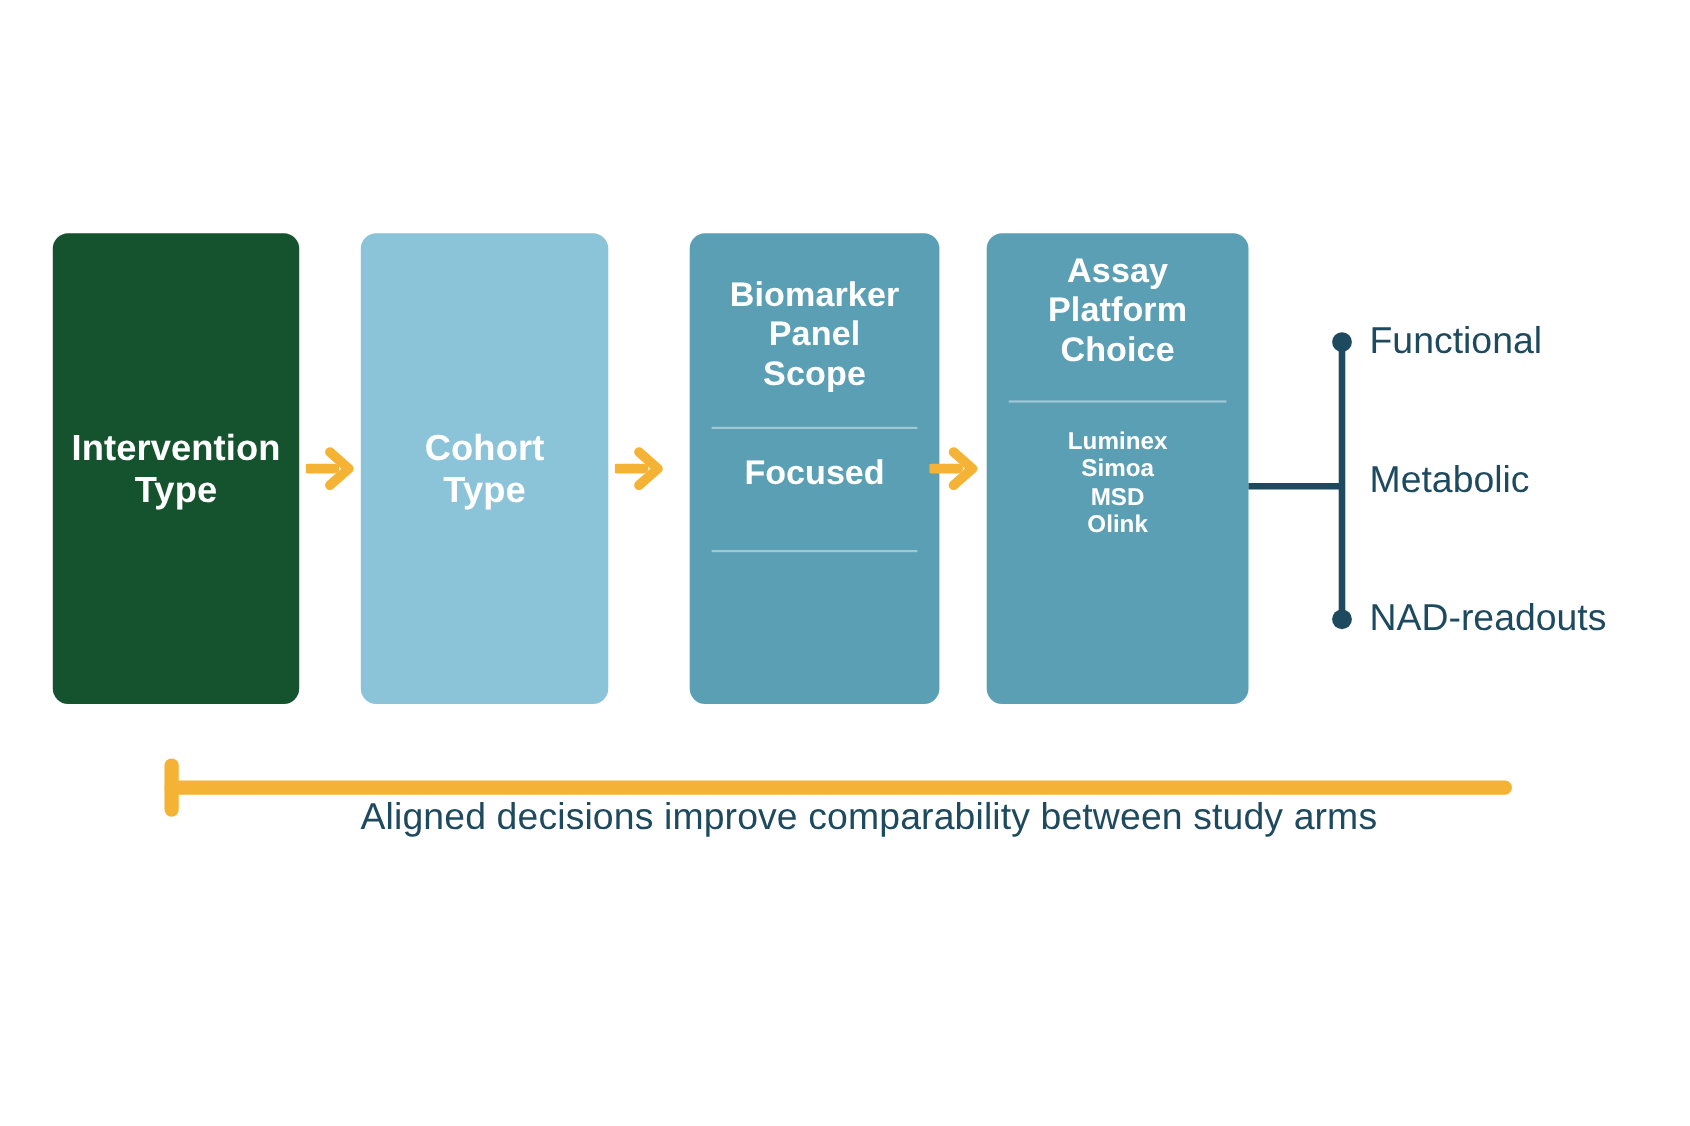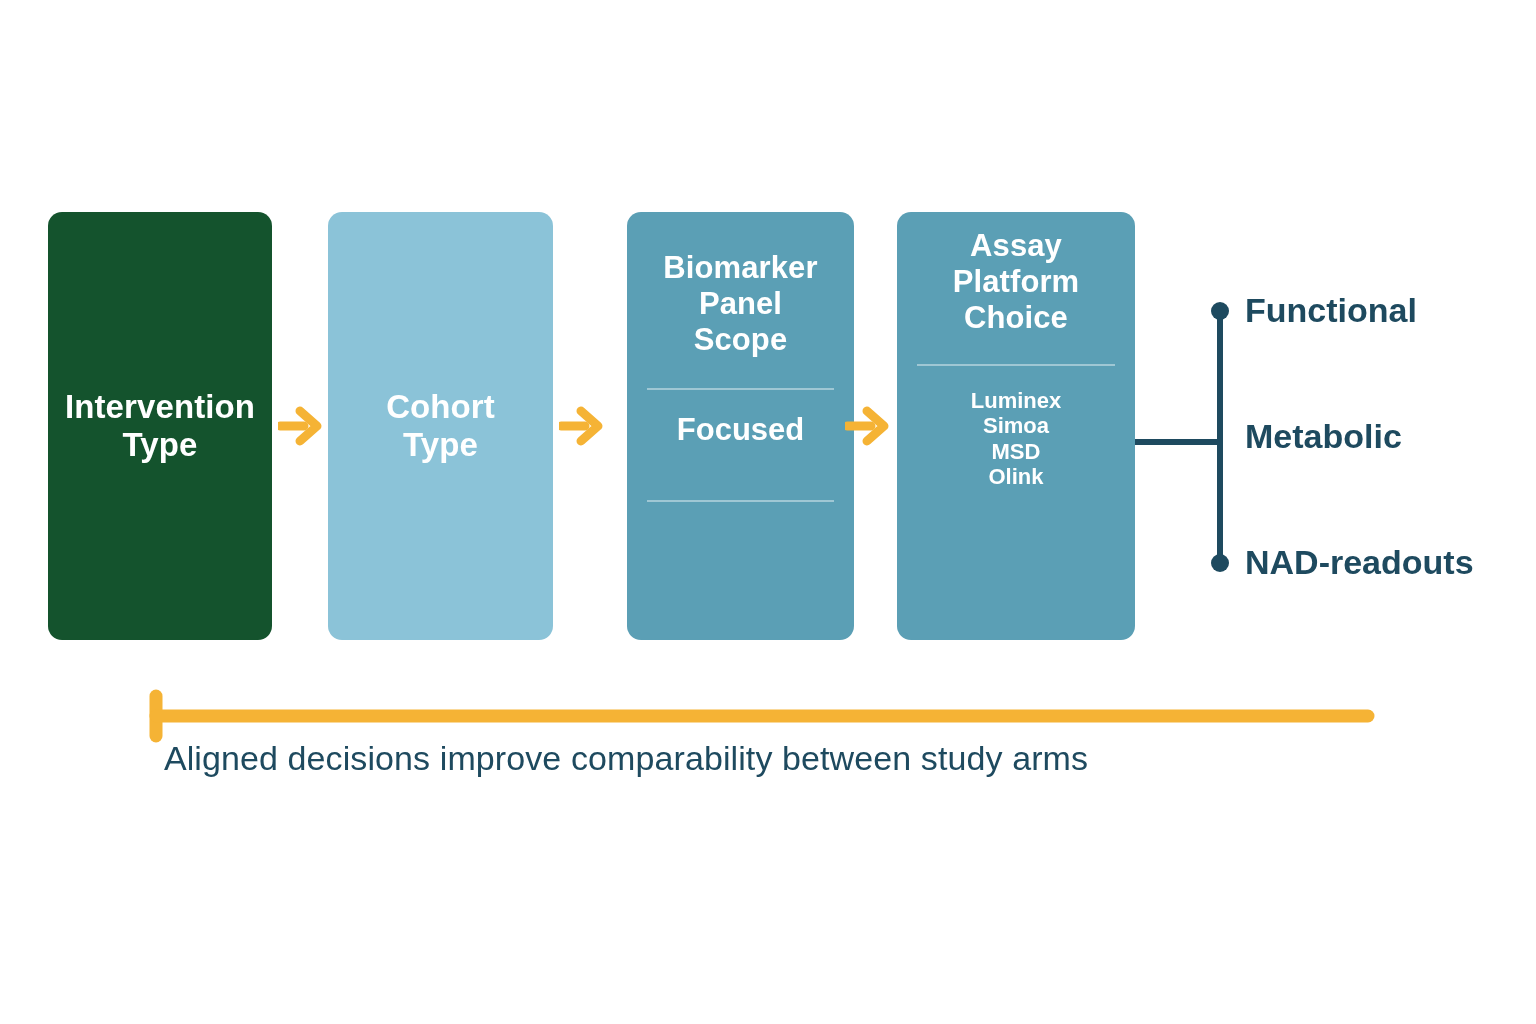--- a/index.html
+++ b/index.html
@@ -102,32 +102,31 @@
 
   
   #branch { position: absolute; left: 1120px; top: 280px; width: 150px; height: 320px; }
   .branch-label {
     position: absolute;
     left: 1245px;
     font-size: 34px;
     color: #1e4a5f;
     white-space: nowrap;
     line-height: 1;
-    font-weight: bold;
   }
   #label-functional { top: 293px; }
   #label-metabolic  { top: 419px; }
   #label-nad        { top: 545px; }
 
   
   #bottom-rule { position: absolute; left: 140px; top: 686px; width: 1240px; height: 62px; }
   #caption {
     position: absolute;
-    left: 0; top: 739px; width: 1252px;
-    text-align: center;
+    left: 0; top: 724px; width: 1252px;
+    text-align: right;
     font-size: 34px;
     color: #1e4a5f;
     letter-spacing: 0.1px;
   }
 </style>
 </head>
 <body>
 
 <div class="stage">
 

